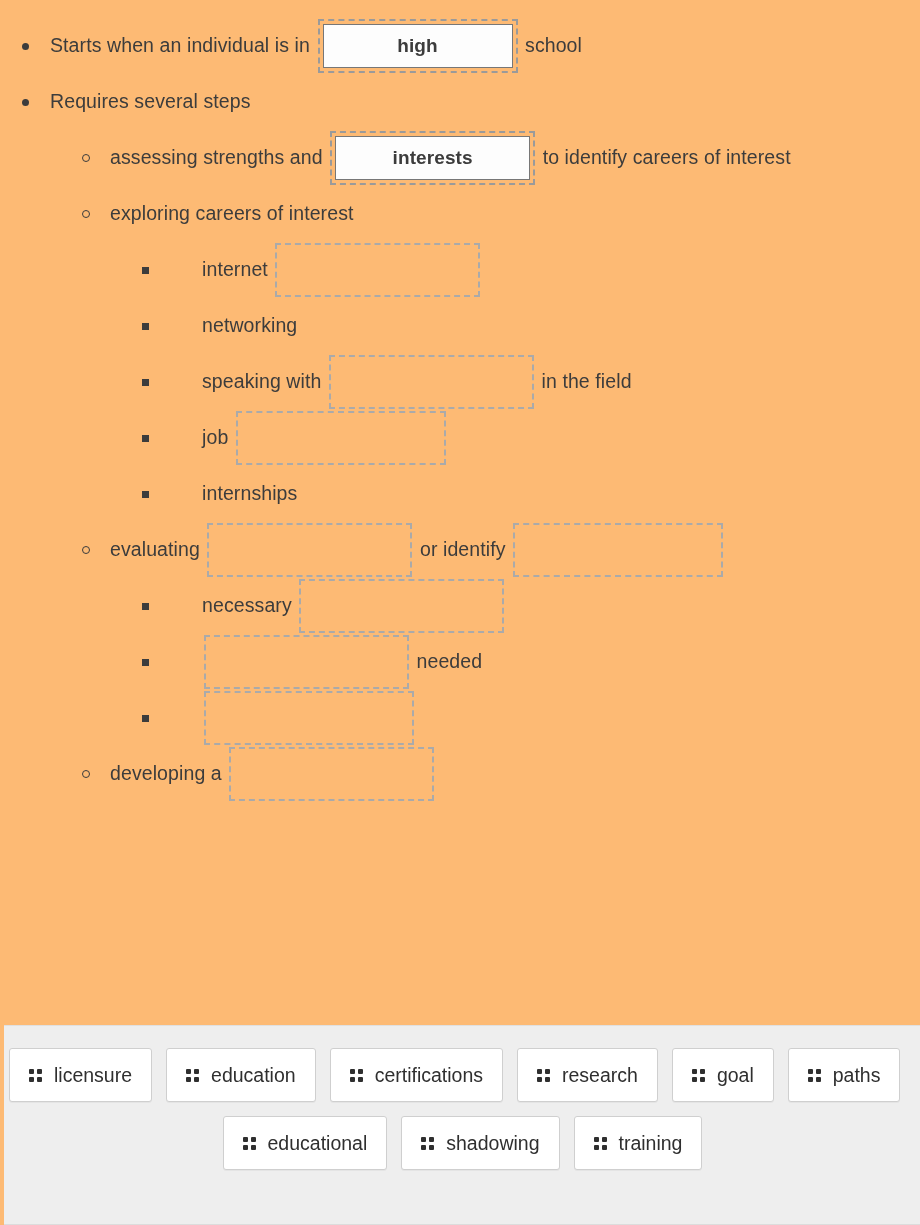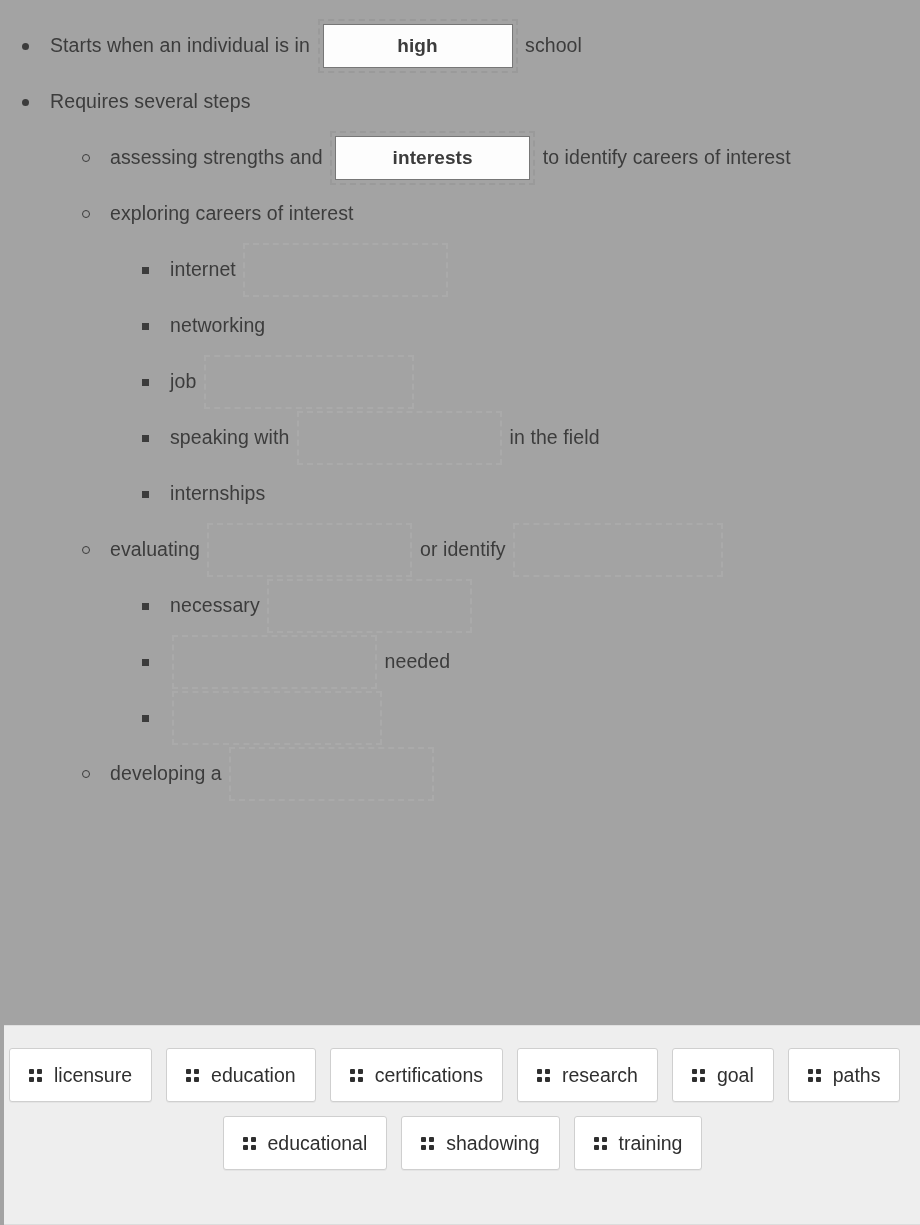--- a/index.html
+++ b/index.html
@@ -9,21 +9,21 @@
     width: 920px;
     height: 1225px;
     background: #ffffff;
     font-family: "Liberation Sans", sans-serif;
     -webkit-font-smoothing: antialiased;
   }
   #page {
     position: relative;
     width: 920px;
     height: 1225px;
-    background: #a3a3a3;
+    background: #fdba74;
     overflow: hidden;
     display: flex;
     flex-direction: column;
   }
 
   
   .outline {
     flex: 0 0 auto;
     padding: 18px 0 0 0;
     height: 1025px;
@@ -35,21 +35,21 @@
     align-items: center;
     min-height: 56px;
     color: #3c3c3c;
     font-size: 19.5px;
     line-height: 1.3;
     letter-spacing: .1px;
   }
 
   .lvl1 { padding-left: 22px; }
   .lvl2 { padding-left: 82px; align-items: center; }
-  .lvl3 { padding-left: 142px; }
+  .lvl3 { padding-left: 142px; gap: 32px; }
 
   .marker {
     flex: 0 0 auto;
     width: 28px;
     display: flex;
     align-items: center;
     color: #3c3c3c;
   }
   .marker .disc {
     display:inline-block;
@@ -221,39 +221,39 @@
         </span>
         <span class="rowbody">
           <span class="txt">networking</span>
         </span>
       </div>
       <div class="row lvl3">
         <span class="marker">
           <span class="square"></span>
         </span>
         <span class="rowbody">
+          <span class="txt">speaking with </span>
+          <span class="dz w205"></span>
+          <span class="txt"> in the field</span>
+        </span>
+      </div>
+      <div class="row lvl3">
+        <span class="marker">
+          <span class="square"></span>
+        </span>
+        <span class="rowbody">
           <span class="txt">job </span>
           <span class="dz w210"></span>
         </span>
       </div>
       <div class="row lvl3">
         <span class="marker">
           <span class="square"></span>
         </span>
         <span class="rowbody">
-          <span class="txt">speaking with </span>
-          <span class="dz w205"></span>
-          <span class="txt"> in the field</span>
-        </span>
-      </div>
-      <div class="row lvl3">
-        <span class="marker">
-          <span class="square"></span>
-        </span>
-        <span class="rowbody">
           <span class="txt">internships</span>
         </span>
       </div>
       <div class="row lvl2">
         <span class="marker">
           <span class="circle"></span>
         </span>
         <span class="rowbody">
           <span class="txt">evaluating </span>
           <span class="dz w205"></span>

